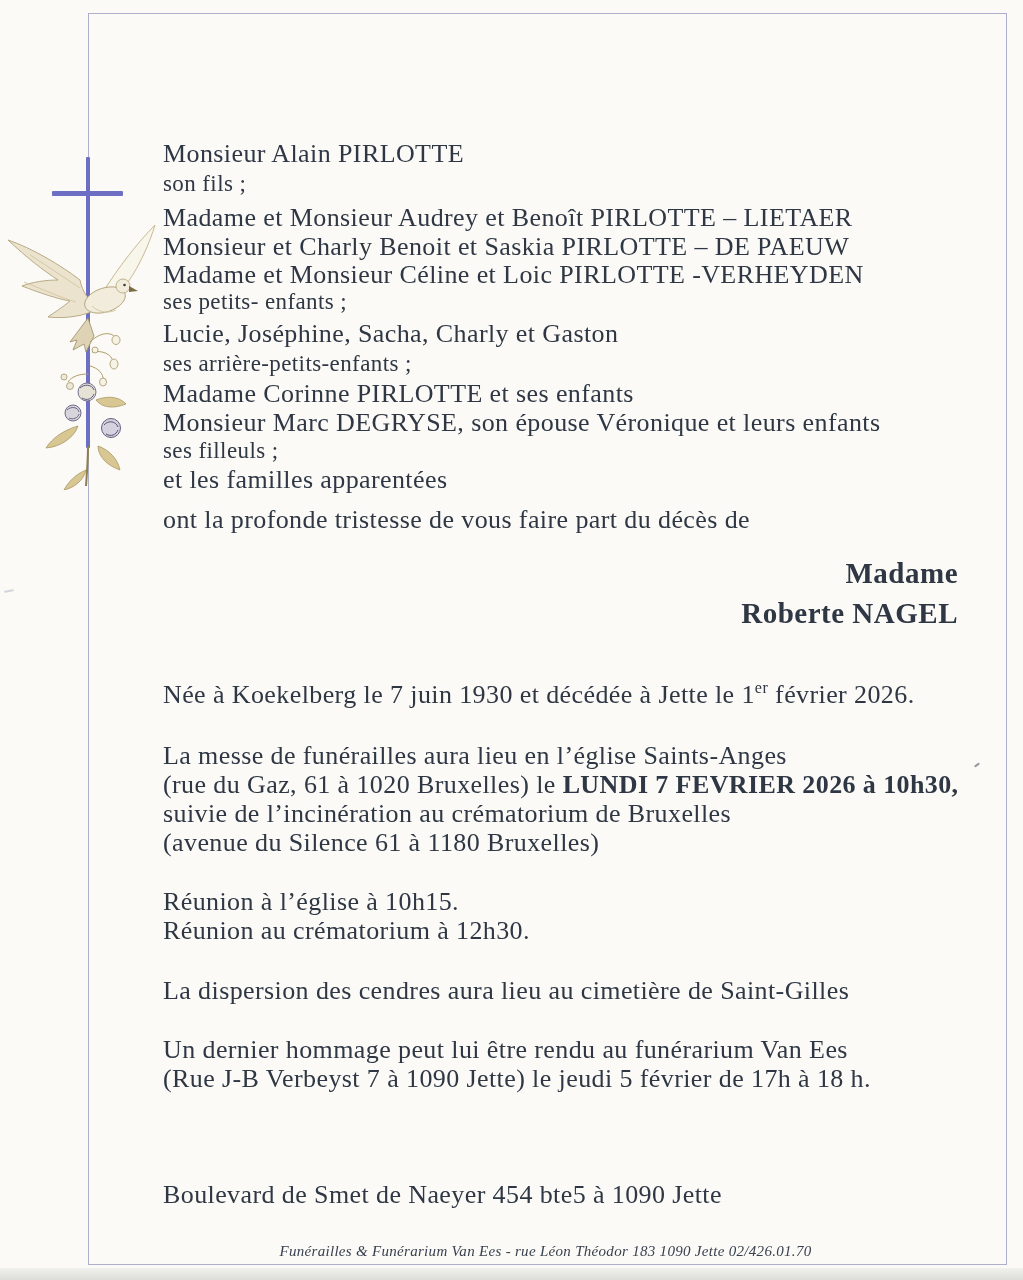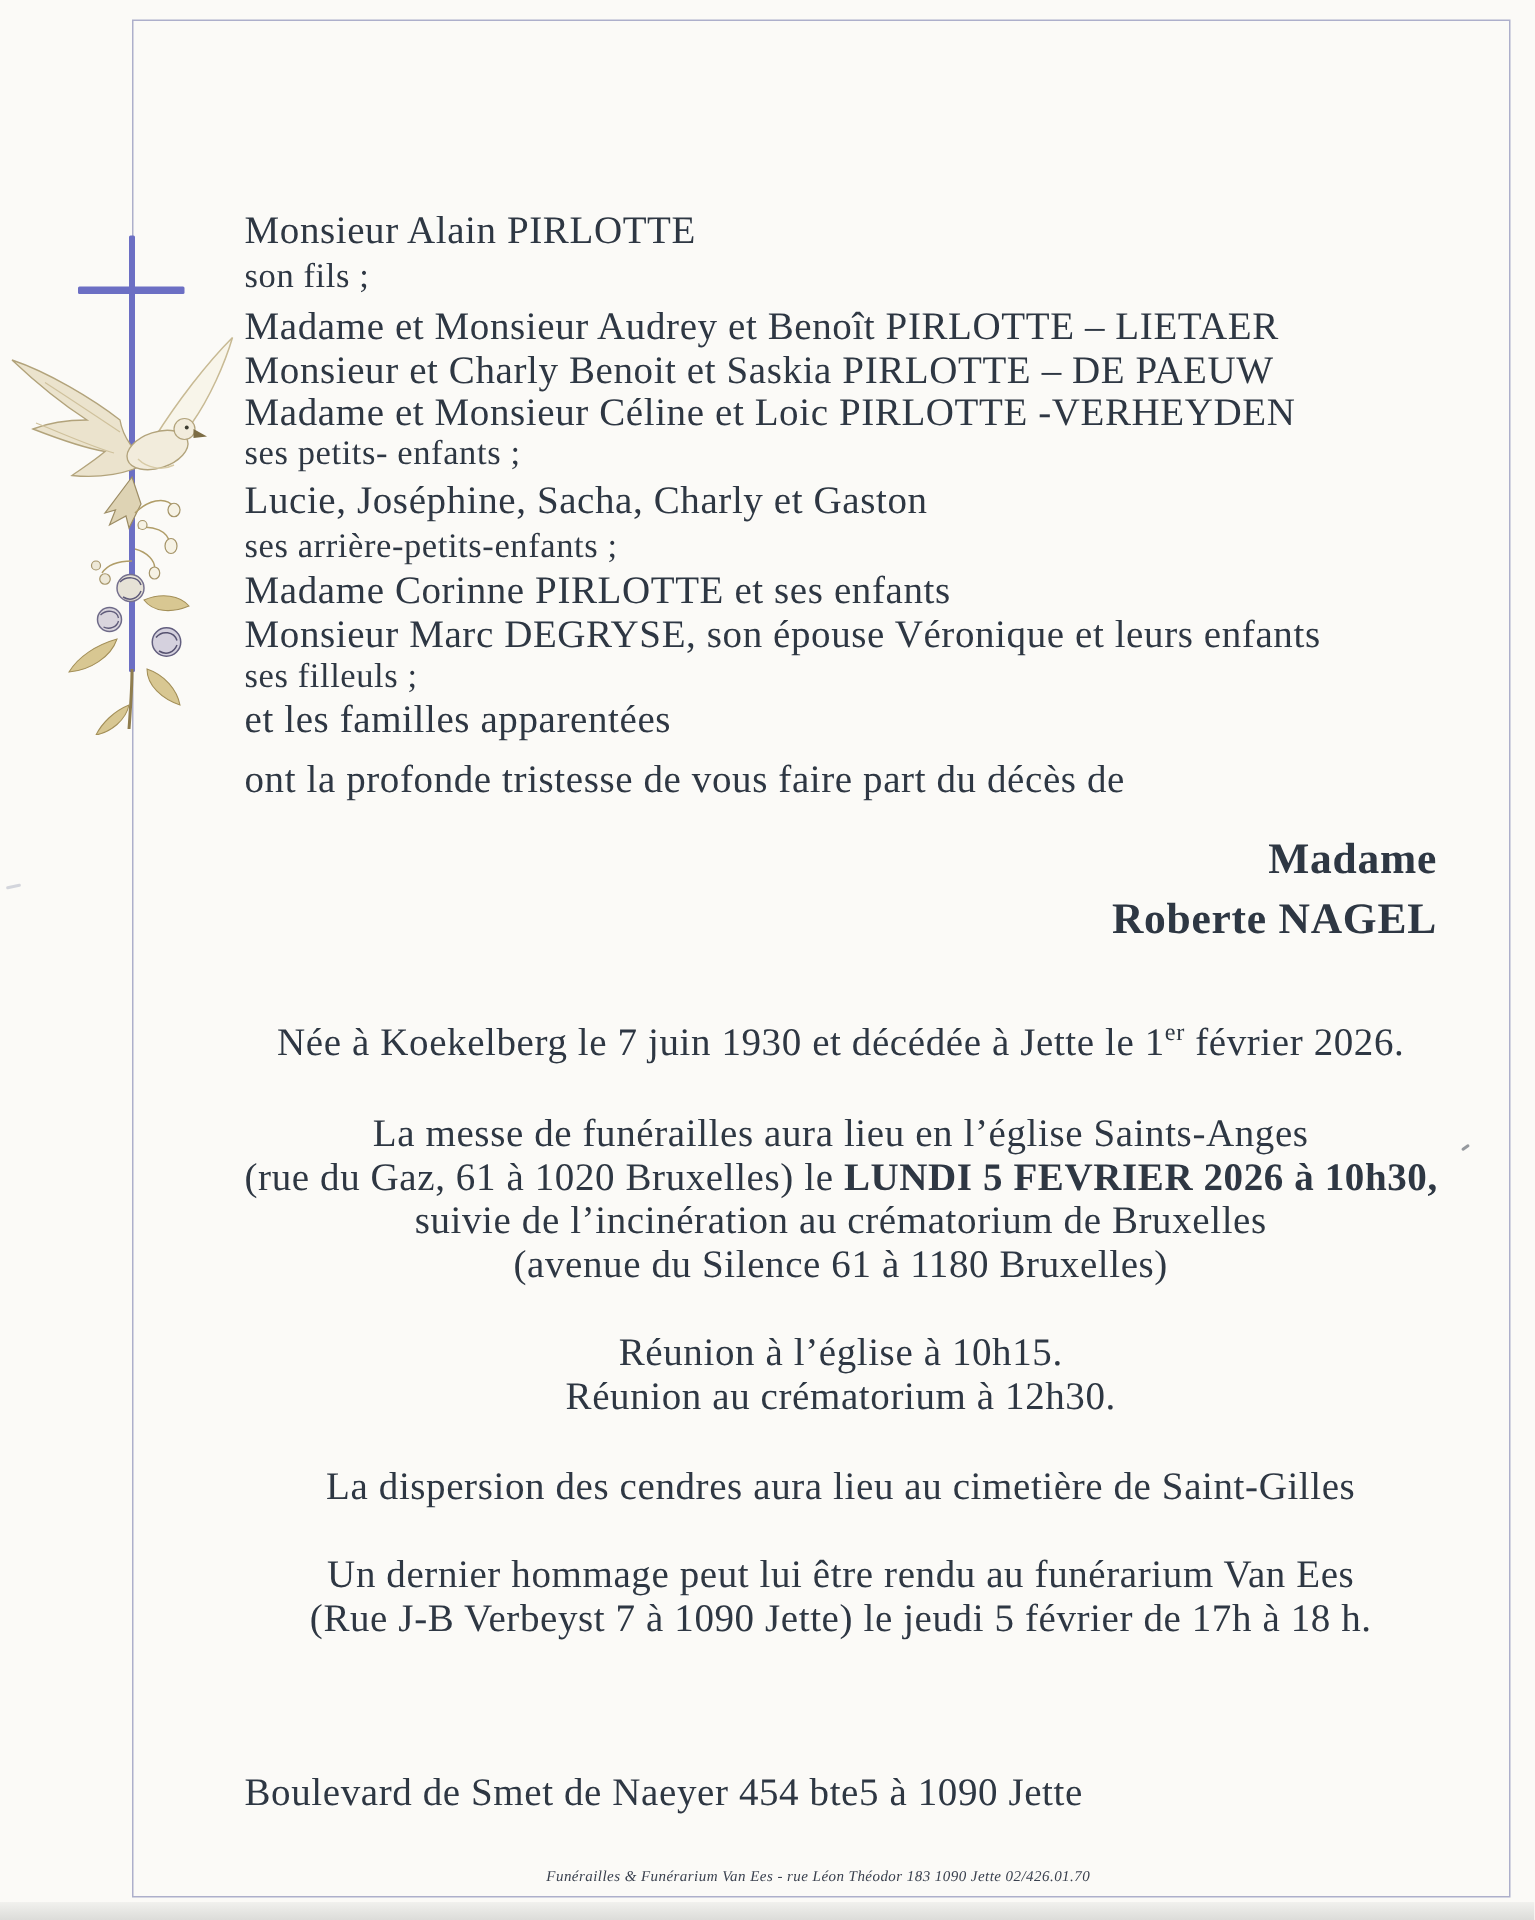--- a/index.html
+++ b/index.html
@@ -24,32 +24,32 @@
   }
   .decoration{
     position:absolute;left:0;top:130px;width:180px;height:360px;
   }
   .line{
     position:absolute;left:163px;width:795px;
     font-size:26px;line-height:27px;letter-spacing:0.4px;
     white-space:nowrap;
   }
   .l{text-align:left;}
-  .c{text-align:center;}
+  .c{text-align:left;}
   .relation{
     text-align:left;font-size:23px;
   }
   .title-line{
     text-align:right;font-weight:bold;font-size:29px;line-height:34px;letter-spacing:0.5px;
   }
   .bold{font-weight:bold;}
   sup{font-size:0.62em;vertical-align:super;line-height:0;}
   .footer-line{
     left:163px;width:765px;text-align:center;font-style:italic;
-    font-size:10px;letter-spacing:0.3px;color:#39404e;
+    font-size:15px;letter-spacing:0.3px;color:#39404e;
   }
   .speck{
     position:absolute;background:#6a6f78;border-radius:1px;
   }
   .speck1{left:974px;top:764px;width:6px;height:2px;transform:rotate(-35deg);opacity:.7;}
   .speck2{left:4px;top:590px;width:10px;height:2px;transform:rotate(-12deg);background:#c9ccd4;opacity:.8;}
 </style>
 </head>
 <body>
 
@@ -114,21 +114,21 @@
 
 <div class="line l" style="top:466px">et les familles apparentées</div>
 <div class="line l" style="top:506px">ont la profonde tristesse de vous faire part du décès de</div>
 
 <div class="line title-line" style="top:556px">Madame</div>
 <div class="line title-line" style="top:596px">Roberte NAGEL</div>
 
 <div class="line c" style="top:681px"><span>Née à Koekelberg le 7 juin 1930 et décédée à Jette le 1</span><sup>er</sup><span> février 2026.</span></div>
 
 <div class="line c" style="top:742px">La messe de funérailles aura lieu en l’église Saints-Anges</div>
-<div class="line c" style="top:771px"><span>(rue du Gaz, 61 à 1020 Bruxelles) le </span><span class="bold">LUNDI 5 FEVRIER 2026 à 10h30,</span></div>
+<div class="line c" style="top:771px"><span>(rue du Gaz, 61 à 1020 Bruxelles) le </span><span class="bold">LUNDI 7 FEVRIER 2026 à 10h30,</span></div>
 <div class="line c" style="top:800px">suivie de l’incinération au crématorium de Bruxelles</div>
 <div class="line c" style="top:829px">(avenue du Silence 61 à 1180 Bruxelles)</div>
 
 <div class="line c" style="top:888px">Réunion à l’église à 10h15.</div>
 <div class="line c" style="top:917px">Réunion au crématorium à 12h30.</div>
 
 <div class="line c" style="top:977px">La dispersion des cendres aura lieu au cimetière de Saint-Gilles</div>
 
 <div class="line c" style="top:1036px">Un dernier hommage peut lui être rendu au funérarium Van Ees</div>
 <div class="line c" style="top:1065px">(Rue J-B Verbeyst 7 à 1090 Jette) le jeudi 5 février de 17h à 18 h.</div>

